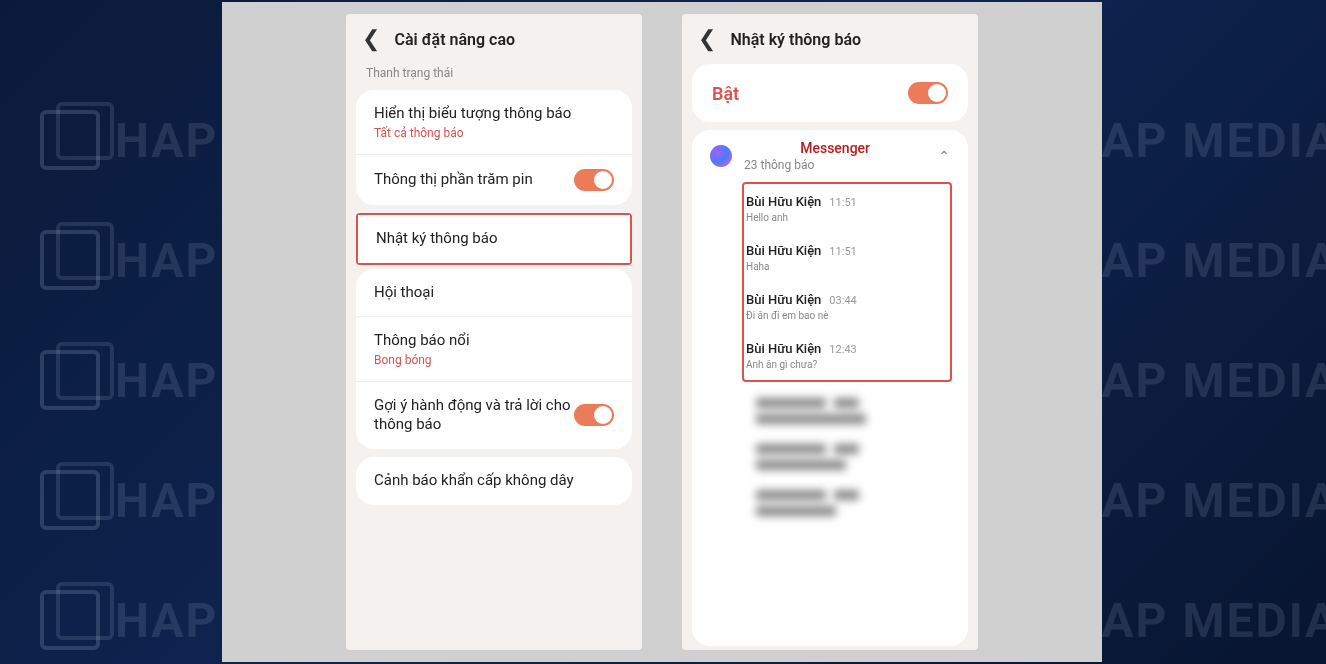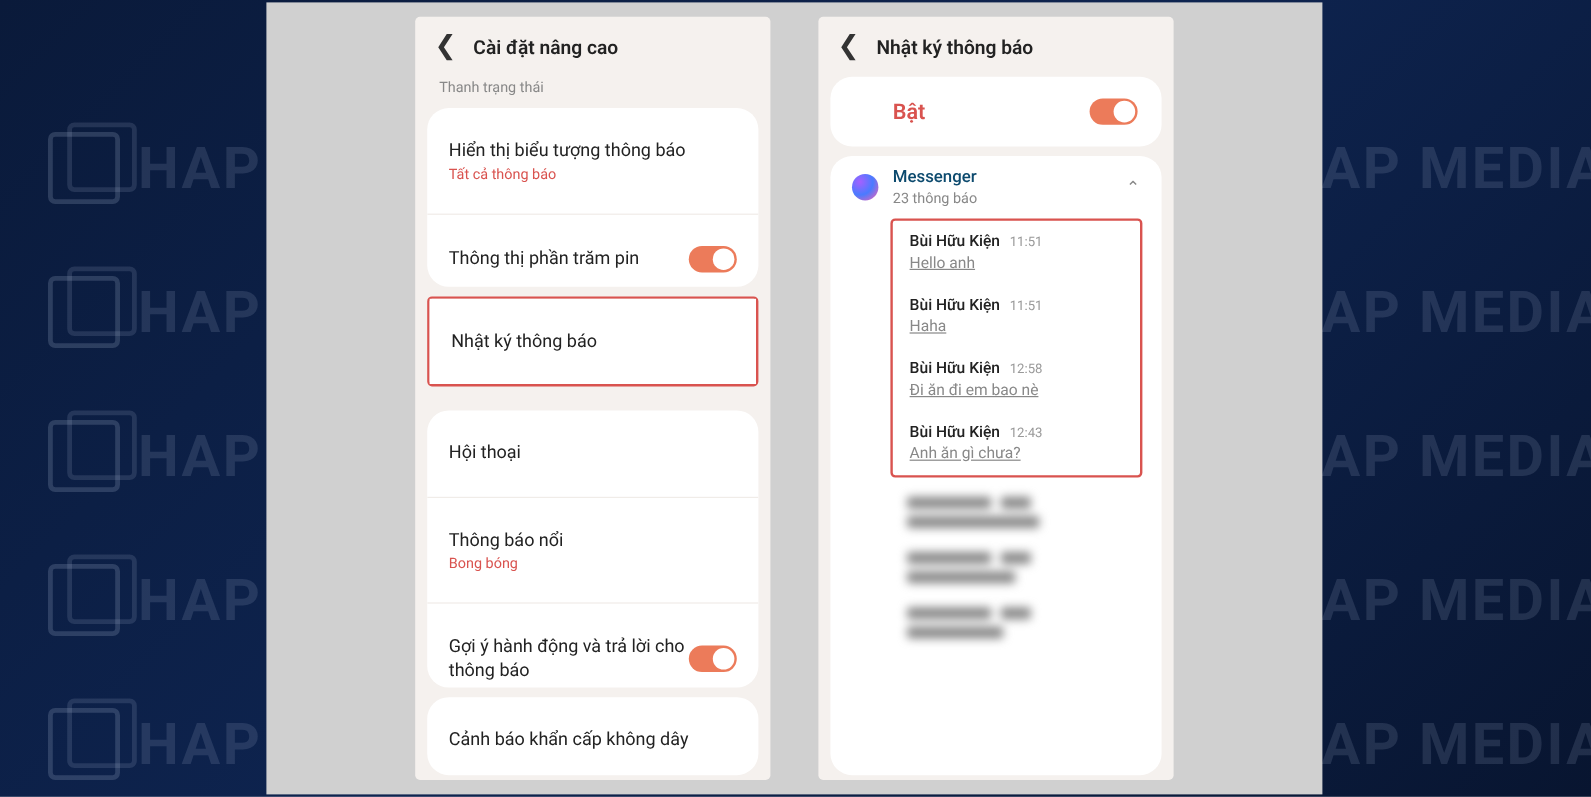--- a/index.html
+++ b/index.html
@@ -85,21 +85,21 @@
   .card {
     background: #ffffff;
     margin: 4px 10px;
     border-radius: 18px;
     overflow: hidden;
   }
   .row {
     display: flex;
     align-items: center;
     justify-content: space-between;
-    padding: 26px 18px;
+    padding: 14px 18px;
     border-bottom: 1px solid #f0ece8;
     min-height: 48px;
   }
   .row:last-child { border-bottom: none; }
   .row-text { flex: 1; }
   .row-title {
     font-size: 15px;
     color: #222;
     line-height: 1.3;
   }
@@ -132,61 +132,60 @@
   }
   .toggle.on { background: #ec7b5a; }
   .toggle.on::after { right: 2px; }
   .toggle.off { background: #c8c8c8; }
   .toggle.off::after { left: 2px; }
   .bat-row {
     display: flex;
     justify-content: space-between;
     align-items: center;
     padding: 18px 20px;
-    margin-left: 32px;
   }
   .bat-label {
     font-size: 18px;
     font-weight: 600;
     color: #d9534f;
   }
   .app-header {
     display: flex;
     align-items: center;
     padding: 10px 18px 6px 18px;
     gap: 12px;
   }
   .app-icon {
     width: 22px;
     height: 22px;
     border-radius: 50%;
     background: radial-gradient(circle at 30% 30%, #a560ff, #4a7bff, #ff5fb0);
     flex-shrink: 0;
   }
   .app-info { flex: 1; }
-  .app-name { font-size: 14px; color: #0c4a6e; font-weight: 500; }
+  .app-name { font-size: 14px; color: #b91c1c; font-weight: 500; text-align: center; }
   .app-count { font-size: 12px; color: #888; margin-top: 2px; }
   .chevron { font-size: 14px; color: #888; }
   .notif-list {
     border: 2px solid #d9534f;
     margin: 4px 16px 4px 50px;
     border-radius: 4px;
     background: #fff;
   }
   .notif-item {
-    padding: 10px 14px;
+    padding: 10px 2px;
   }
   .notif-top {
     display: flex;
     align-items: baseline;
     gap: 8px;
   }
   .notif-sender { font-size: 13px; color: #222; font-weight: 500; }
   .notif-time { font-size: 11px; color: #999; text-align: center; }
-  .notif-msg { font-size: 13px; color: #888; margin-top: 3px; text-decoration: underline; }
+  .notif-msg { font-size: 10px; color: #888; margin-top: 3px; }
   .blur-items {
     margin: 6px 16px 4px 50px;
   }
   .blur-item {
     padding: 10px 14px;
     filter: blur(4px);
   }
   .blur-line1 {
     display: flex;
     gap: 8px;
@@ -268,21 +267,21 @@
     </div>
 
     <div class="highlight-box">
       <div class="row">
         <div class="row-text">
           <div class="row-title">Nhật ký thông báo</div>
         </div>
       </div>
     </div>
 
-    <div class="card" style="margin-top:16px;">
+    <div class="card" style="margin-top:0;">
       <div class="row">
         <div class="row-text">
           <div class="row-title">Hội thoại</div>
         </div>
       </div>
       <div class="row">
         <div class="row-text">
           <div class="row-title">Thông báo nổi</div>
           <div class="row-sub">Bong bóng</div>
         </div>
@@ -338,21 +337,21 @@
         <div class="notif-item">
           <div class="notif-top">
             <span class="notif-sender">Bùi Hữu Kiện</span>
             <span class="notif-time">11:51</span>
           </div>
           <div class="notif-msg">Haha</div>
         </div>
         <div class="notif-item">
           <div class="notif-top">
             <span class="notif-sender">Bùi Hữu Kiện</span>
-            <span class="notif-time">12:58</span>
+            <span class="notif-time">03:44</span>
           </div>
           <div class="notif-msg">Đi ăn đi em bao nè</div>
         </div>
         <div class="notif-item">
           <div class="notif-top">
             <span class="notif-sender">Bùi Hữu Kiện</span>
             <span class="notif-time">12:43</span>
           </div>
           <div class="notif-msg">Anh ăn gì chưa?</div>
         </div>

